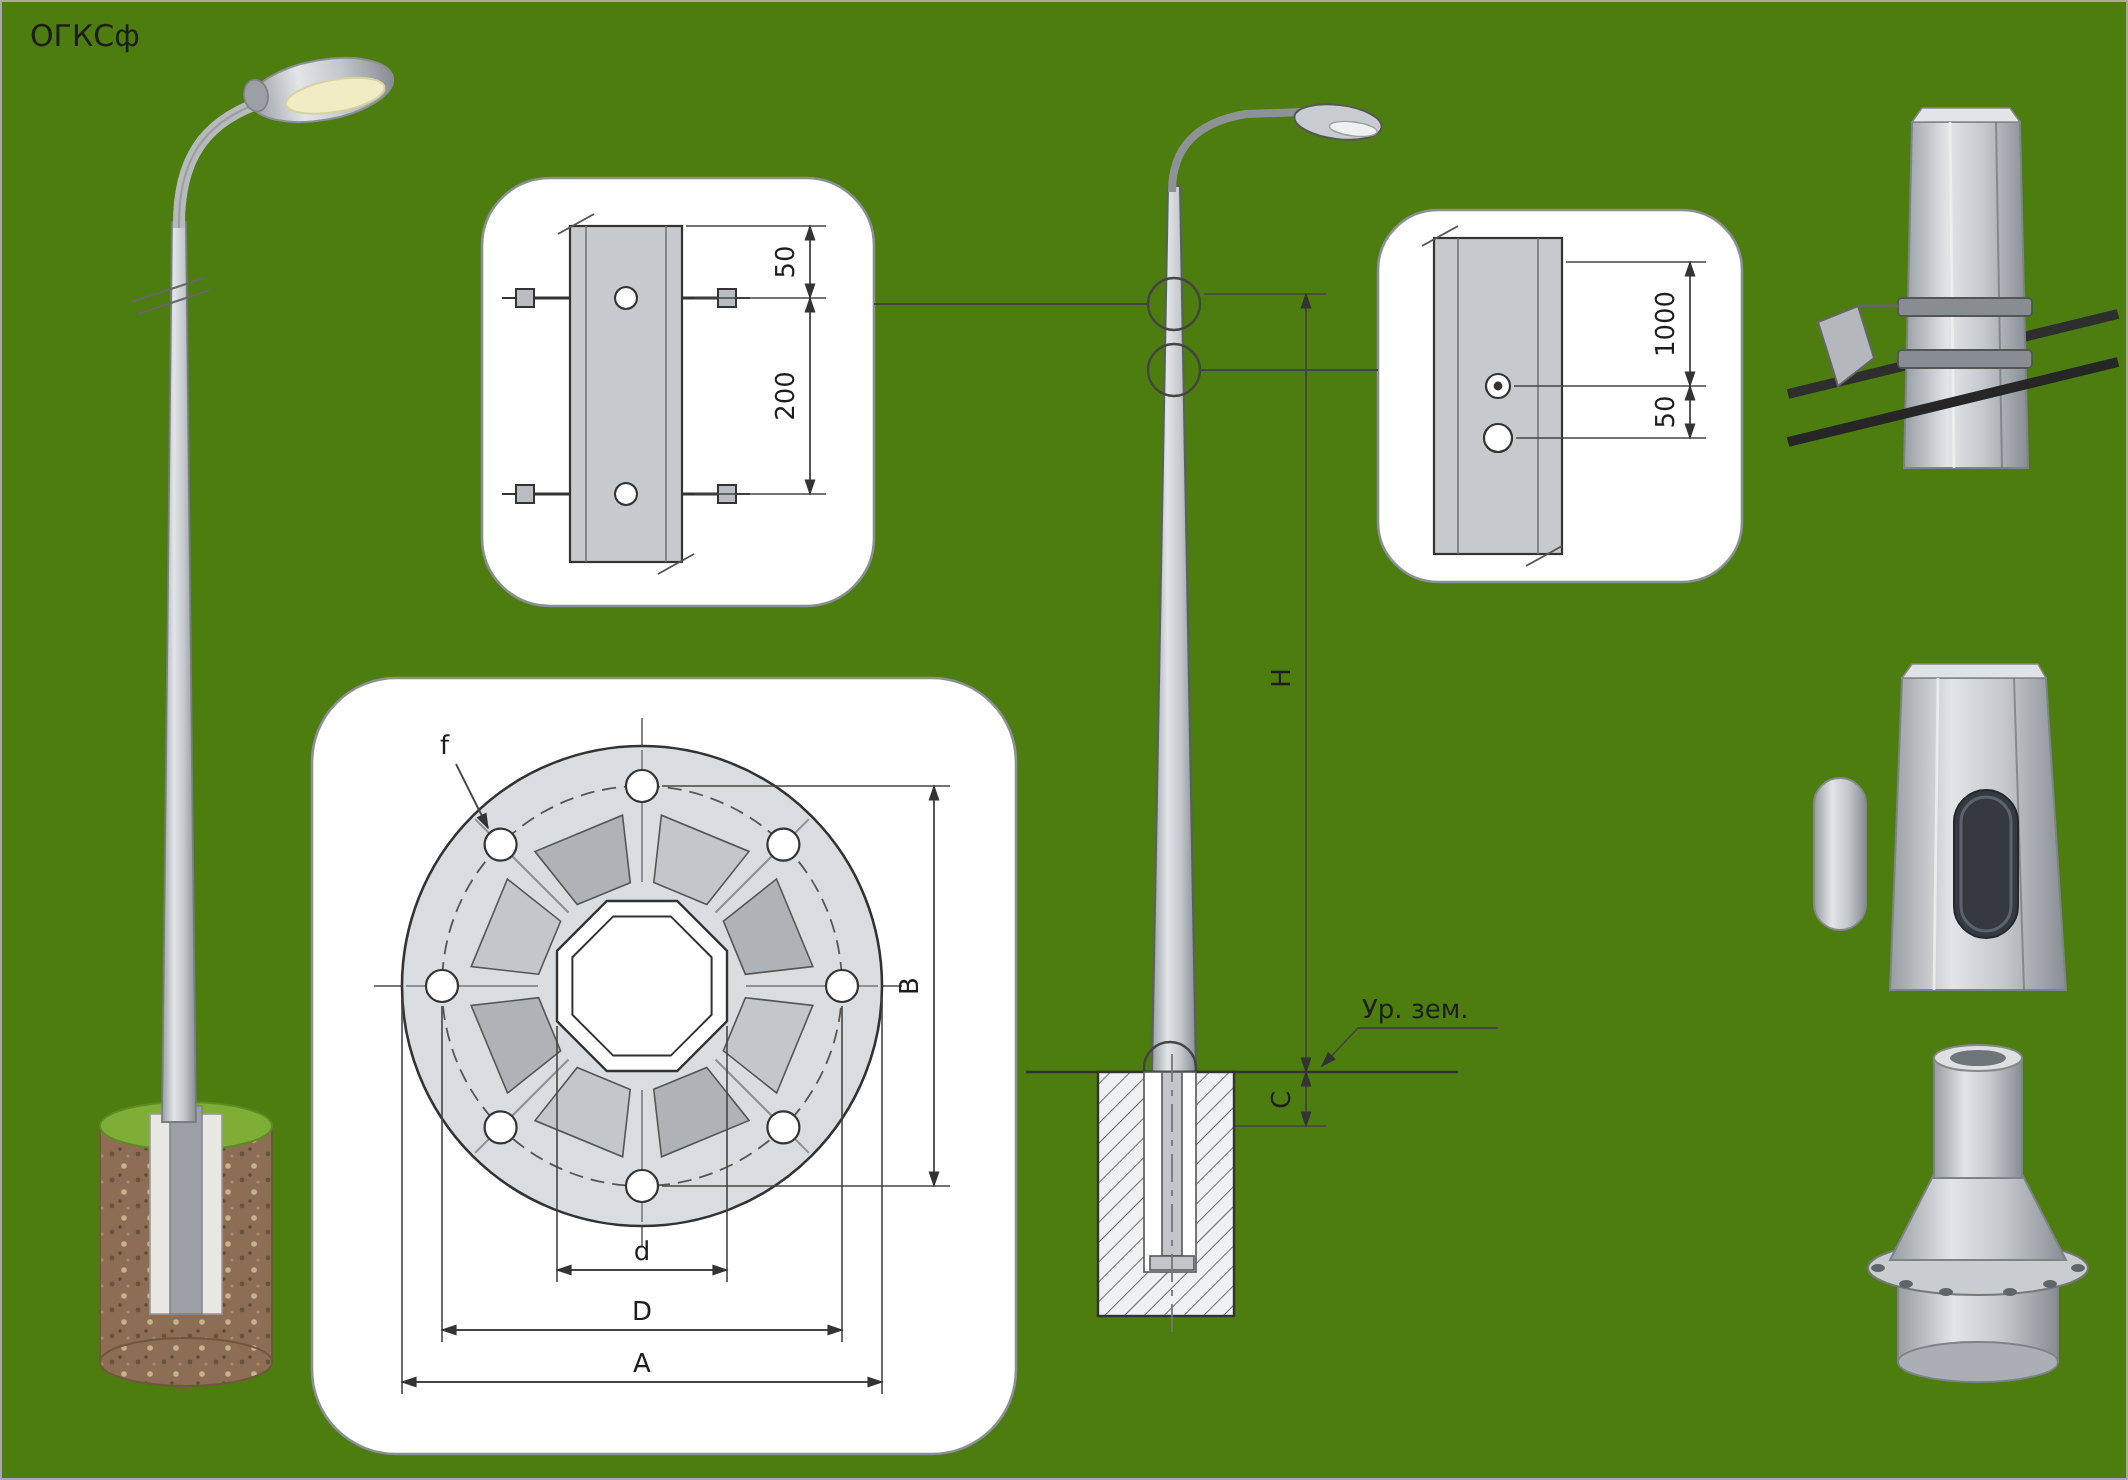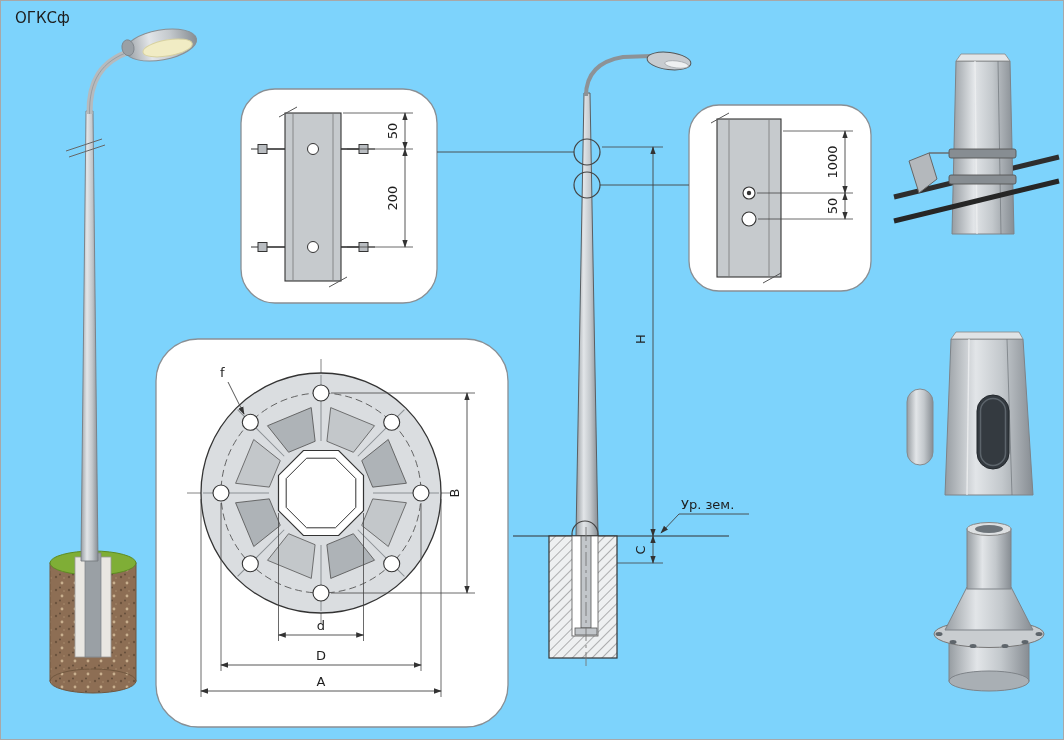--- a/index.html
+++ b/index.html
@@ -1,18 +1,18 @@
 <!DOCTYPE html>
 <html><head>
 <meta charset="utf-8">
 <style>
   html,body{margin:0;padding:0;background:#fff;}
   .canvas{
     position:relative;width:1064px;height:740px;
-    border:1px solid #a8a8a8;box-sizing:border-box;background:#7dd3fc;
+    border:1px solid #a8a8a8;box-sizing:border-box;background:#4d7c0f;
     font-family:"Liberation Sans",sans-serif;
   }
   svg{display:block;}
   text{font-family:"DejaVu Sans","Liberation Sans",sans-serif;fill:#1d1d1d;}
   .dim{font-size:13px;}
   .title{font-size:15px;}
   .thin{stroke:#444;stroke-width:0.9;fill:none;}
   .ext{stroke:#444;stroke-width:0.8;fill:none;}
   .cl{stroke:#777;stroke-width:0.9;fill:none;stroke-dasharray:14 4 3 4;}
   .boxframe{fill:#ffffff;stroke:#8a8f94;stroke-width:1.3;}

